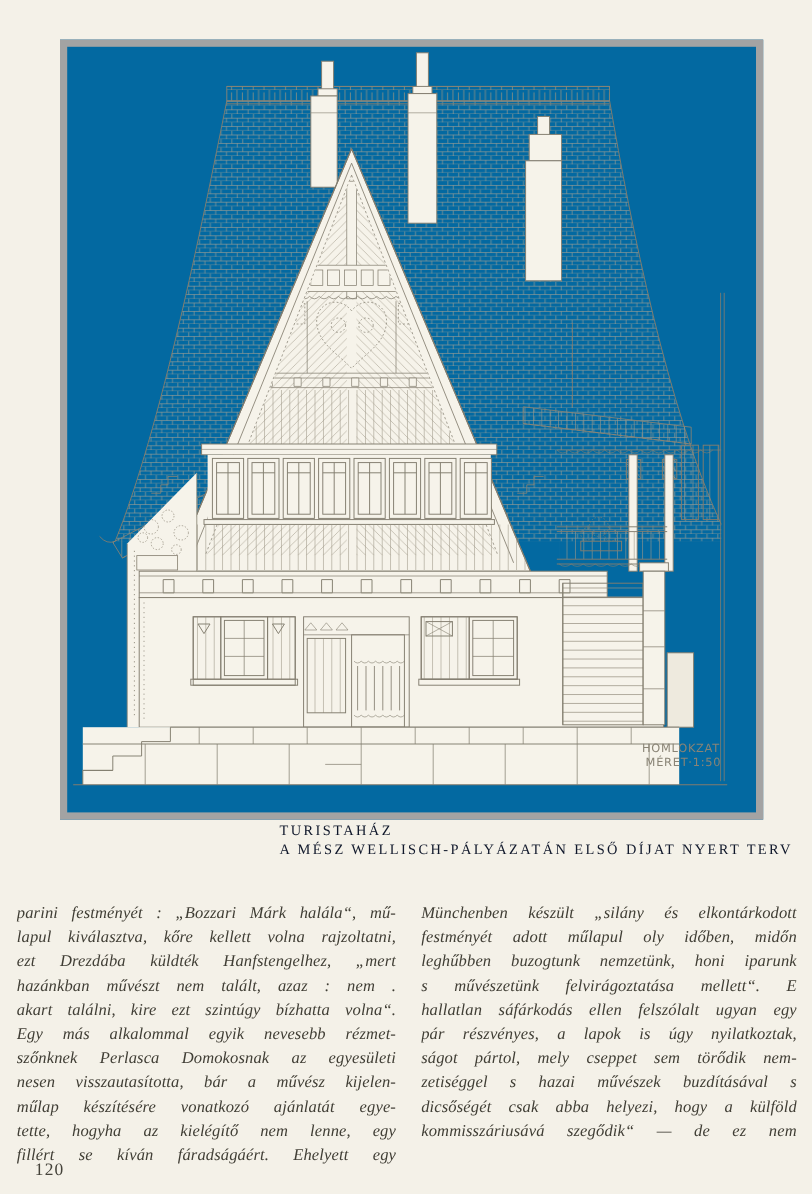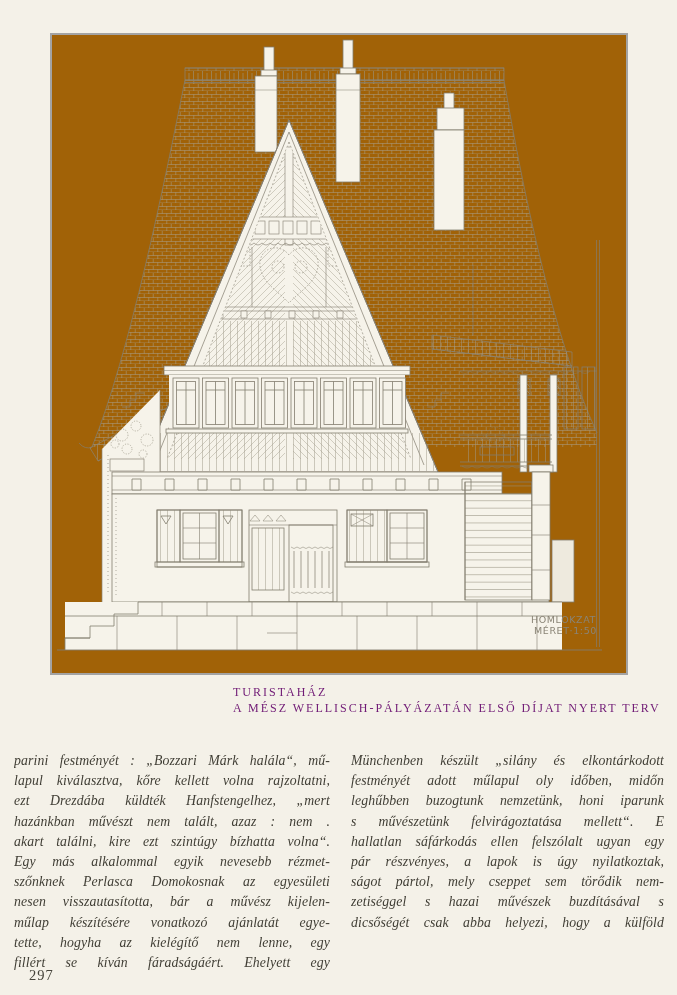--- a/index.html
+++ b/index.html
@@ -5,26 +5,26 @@
   html,body{margin:0;padding:0;}
   body{
     width:677px;height:995px;overflow:hidden;
     background:#f4f1e8;
     font-family:"Liberation Serif",serif;
     position:relative;
   }
   .page{position:absolute;inset:0;}
   .figure-frame{
     position:absolute;left:50px;top:33px;width:574px;height:638px;
-    border:2px solid #a3a3a3;background:#a16207;box-sizing:content-box;
+    border:6px solid #a3a3a3;background:#0369a1;box-sizing:content-box;
   }
   .figure-frame svg{display:block;}
   .caption{
     position:absolute;left:233px;top:684px;
-    color:#701a75;
+    color:#0f172a;
   }
   .caption>div{
     font-size:12px;line-height:16px;letter-spacing:2px;
     white-space:nowrap;font-family:"Liberation Serif",serif;
   }
   .col{
     position:absolute;top:751px;color:#403e35;
   }
   .col-left{left:14px;width:316px;}
   .col-right{left:351px;width:313px;}
@@ -294,16 +294,17 @@
   <div class="col col-right">
       <div>Münchenben készült „silány és elkontárkodott</div>
       <div>festményét adott műlapul oly időben, midőn</div>
       <div>leghűbben buzogtunk nemzetünk, honi iparunk</div>
       <div>s művészetünk felvirágoztatása mellett“. E</div>
       <div>hallatlan sáfárkodás ellen felszólalt ugyan egy</div>
       <div>pár részvényes, a lapok is úgy nyilatkoztak,</div>
       <div>ságot pártol, mely cseppet sem törődik nem-</div>
       <div>zetiséggel s hazai művészek buzdításával s</div>
       <div>dicsőségét csak abba helyezi, hogy a külföld</div>
+      <div>kommisszáriusává szegődik“ — de ez nem</div>
     </div>
 
-  <div class="pagenum">297</div>
+  <div class="pagenum">120</div>
 </div>
 
 </body></html>

